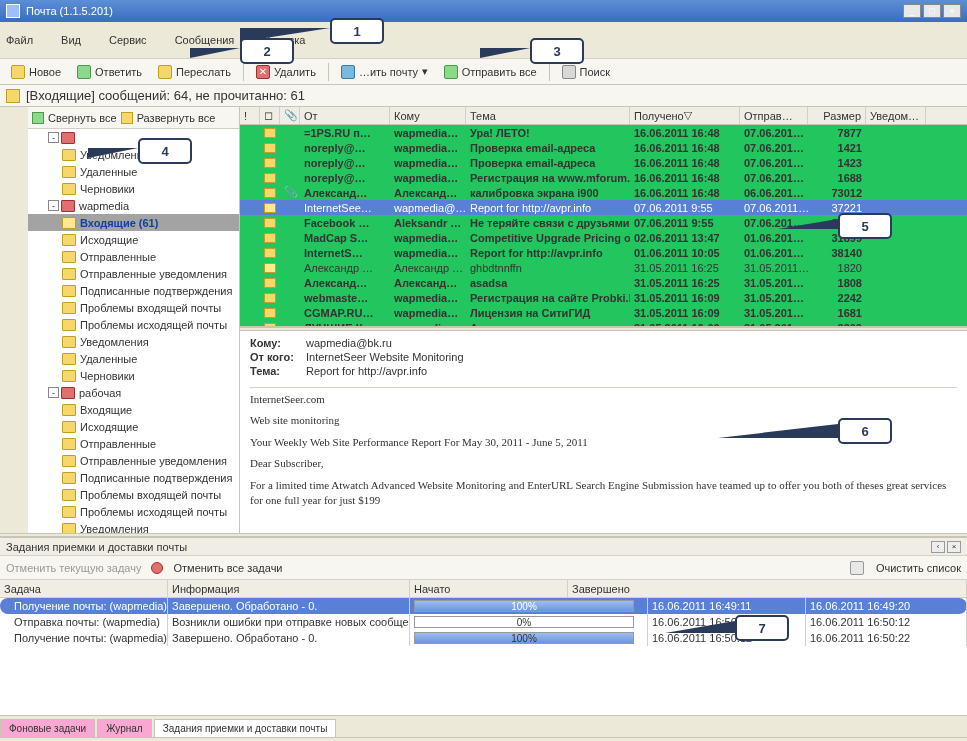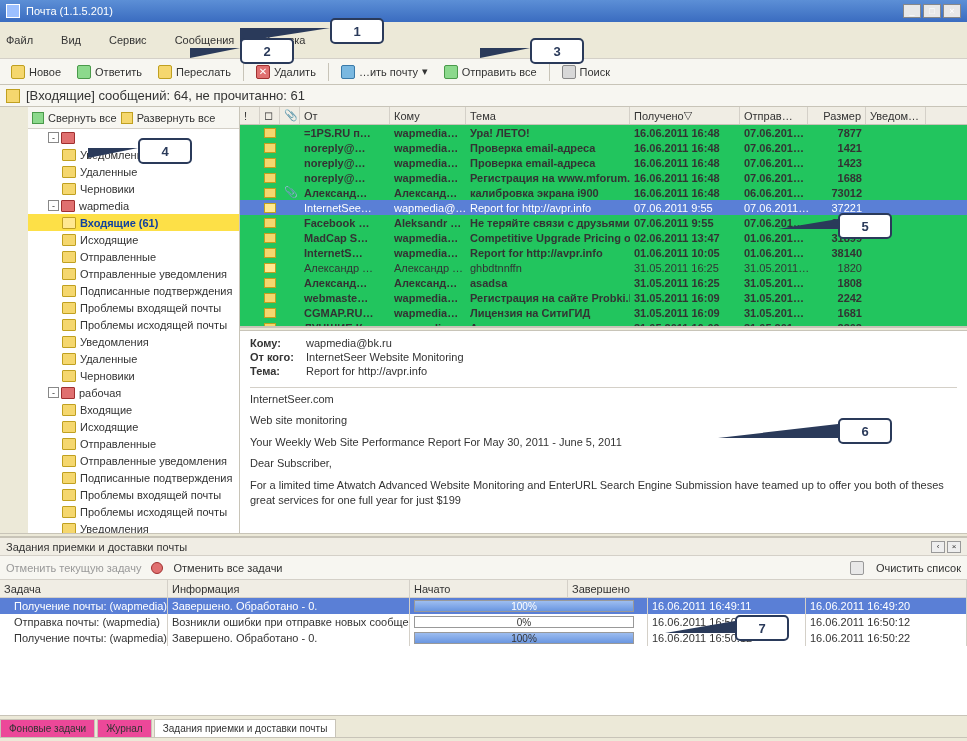--- a/index.html
+++ b/index.html
@@ -22,21 +22,21 @@
 .i-find{background:#d8d8d8;border:1px solid #888;}
 .toolbar .sep{width:1px;height:18px;background:#c8c4b8;margin:0 3px;}
 .infobar{height:22px;display:flex;align-items:center;padding:0 6px;border-bottom:1px solid #c8c4b8;background:#f7f6f1;gap:6px;}
 .infobar .ico{width:14px;height:14px;background:#f5d76e;border:1px solid #c0a020;}
 .main{display:flex;height:426px;margin-left:28px;}
 .sidebar{width:212px;border-right:1px solid #c8c4b8;display:flex;flex-direction:column;background:#fff;}
 .sb-toolbar{height:22px;background:#f7f6f1;border-bottom:1px solid #d4d0c8;display:flex;align-items:center;padding:0 4px;gap:4px;}
 .sb-toolbar .sbico{width:12px;height:12px;background:#8cd98c;border:1px solid #4a9a4a;}
 .tree{flex:1;overflow-y:auto;overflow-x:hidden;}
 .tree-row{display:flex;align-items:center;height:17px;padding-left:6px;white-space:nowrap;}
-.tree-row.sel{background:#fde047;color:#1040a0;font-weight:bold;align-items:center;}
+.tree-row.sel{background:#a3a3a3;color:#1040a0;font-weight:bold;align-items:center;}
 .indent{display:inline-block;}
 .tfico{width:14px;height:12px;display:inline-block;margin-right:4px;border-radius:1px;}
 .f-folder{background:#f5d76e;border:1px solid #c0a020;}
 .f-acct{background:#e07070;border:1px solid #a03030;}
 .f-open{background:#ffe890;border:1px solid #c0a020;}
 .exp{width:11px;height:11px;border:1px solid #888;display:inline-flex;align-items:center;justify-content:center;font-size:9px;margin-right:2px;background:#fff;}
 .content{flex:1;display:flex;flex-direction:column;}
 .msglist-hdr{height:18px;background:#f0ede4;border-bottom:1px solid #c8c4b8;display:flex;align-items:center;}
 .col{border-right:1px solid #d4d0c8;padding:0 4px;height:100%;display:flex;align-items:center;overflow:hidden;white-space:nowrap;}
 .c-flag{width:20px;}.c-read{width:20px;}.c-att{width:20px;}.c-from{width:90px;}.c-to{width:76px;}.c-subj{width:164px;}.c-recv{width:110px;}.c-sent{width:68px;}.c-size{width:58px;text-align:right;justify-content:flex-end;}.c-notif{width:60px;}
@@ -47,40 +47,40 @@
 .mrow .col{border-right:none;}
 .mrow .fico{width:14px;height:10px;background:#f5d76e;border:1px solid #c0a020;display:inline-block;}
 .mrow .fico.open{background:#ffe890;}
 .mrow.sel .fico{background:#ffe890;}
 .splith{height:4px;background:#ece9d8;border-top:1px solid #c8c4b8;border-bottom:1px solid #c8c4b8;cursor:row-resize;}
 .preview{flex:1;background:#fff;overflow:auto;padding:6px 10px;display:flex;flex-direction:column;}
 .phdr{margin-bottom:8px;}
 .phdr .prow{display:flex;gap:6px;margin-bottom:2px;}
 .phdr .lbl{width:50px;font-weight:bold;text-align:left;}
 .pbody{flex:1;overflow:auto;line-height:1.4;}
-.pbody p{margin-bottom:6px;}
+.pbody p{margin-bottom:6px;font-family:Liberation Serif, serif;}
 .tasks-split{height:4px;background:#ece9d8;border-top:1px solid #c8c4b8;border-bottom:1px solid #c8c4b8;}
 .tasks{height:178px;background:#fff;display:flex;flex-direction:column;border-top:1px solid #c8c4b8;}
 .tasks-title{height:18px;background:#f0ede4;display:flex;align-items:center;padding:0 6px;border-bottom:1px solid #d4d0c8;justify-content:space-between;}
 .tasks-title .ctrls{display:flex;gap:2px;}
 .tasks-title .ctrls span{width:14px;height:12px;border:1px solid #999;background:#eee;display:flex;align-items:center;justify-content:center;font-size:8px;}
 .tasks-tb{height:24px;display:flex;align-items:center;padding:0 6px;gap:10px;border-bottom:1px solid #d4d0c8;background:#f7f6f1;}
 .tasks-tb .xico{width:12px;height:12px;background:#e07070;border:1px solid #a03030;border-radius:50%;}
 .tasks-tb .right{margin-left:auto;display:flex;align-items:center;gap:12px;}
 .tasks-hdr{height:18px;background:#f0ede4;display:flex;border-bottom:1px solid #d4d0c8;}
 .tc1{width:168px;}.tc2{width:242px;}.tc3{width:238px;}.tc4{width:158px;}.tc5{flex:1;}
 .tasks-hdr .col{font-weight:normal;}
 .tasks-body{flex:1;overflow:auto;}
-.trow{display:flex;height:16px;align-items:center;}
+.trow{display:flex;height:16px;align-items:center;border-radius:8px;}
 .trow.sel{background:#5a7fd6;color:#fff;}
 .pbar{height:12px;border:1px solid #999;width:220px;position:relative;background:#fff;}
 .pbar .fill{height:100%;background:linear-gradient(#9dbdf0,#6a96e0);}
 .pbar .pct{position:absolute;left:0;right:0;top:0;text-align:center;font-size:10px;}
 .bottom-tabs{height:22px;background:#ece9d8;border-top:1px solid #c8c4b8;display:flex;align-items:flex-end;}
-.btab{padding:3px 8px;border:1px solid #c8c4b8;border-bottom:none;margin-right:2px;background:#ec4899;font-size:10px;}
+.btab{padding:3px 8px;border:1px solid #c8c4b8;border-bottom:none;margin-right:2px;background:#f9a8d4;font-size:10px;}
 .btab.act{background:#fff;}
 .statusbar{height:20px;border-top:1px solid #c8c4b8;background:#ece9d8;display:flex;align-items:center;padding:0 6px;}
 .callout{position:absolute;z-index:100;}
 .callout .bubble{width:54px;height:26px;background:#fff;border:2px solid #2a3a5a;border-radius:5px;display:flex;align-items:center;justify-content:center;font-weight:bold;font-size:13px;color:#2a3a5a;}
 .callout .arrow{position:absolute;width:0;height:0;}
 .cl1{top:18px;left:330px;}.cl1 .arrow{border-right:90px solid transparent;border-top:14px solid #2a3a5a;top:10px;right:54px;}
 .cl2{top:38px;left:240px;}.cl2 .arrow{border-right:50px solid transparent;border-top:10px solid #2a3a5a;top:10px;right:54px;}
 .cl3{top:38px;left:530px;}.cl3 .arrow{border-right:50px solid transparent;border-top:10px solid #2a3a5a;top:10px;right:54px;}
 .cl4{top:138px;left:138px;}.cl4 .arrow{border-right:50px solid transparent;border-top:10px solid #2a3a5a;top:10px;right:54px;}
 .cl5{top:213px;left:838px;}.cl5 .arrow{border-left:60px solid transparent;border-bottom:10px solid #2a3a5a;top:6px;left:-60px;}

